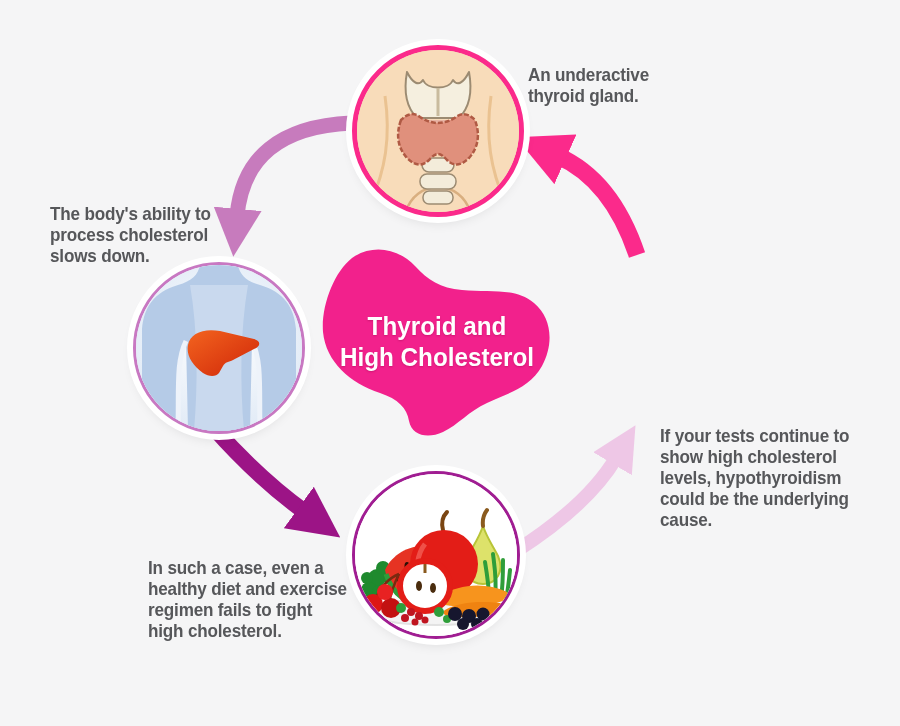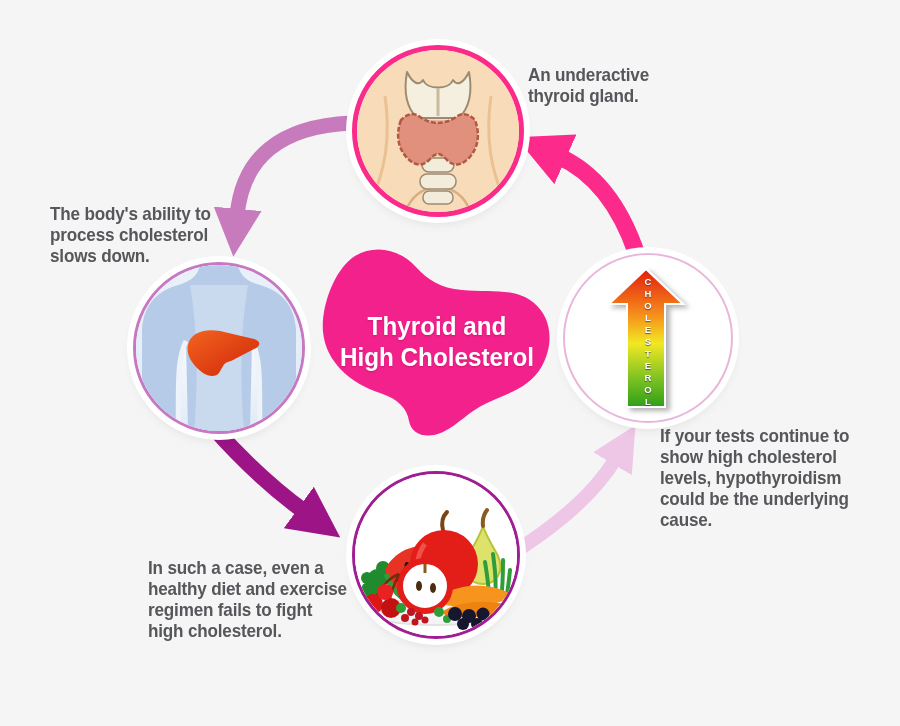--- a/index.html
+++ b/index.html
@@ -99,38 +99,20 @@
                C 123 124 126 96 116 76 L 114 166 L 52 166 L 50 76
                C 40 96 43 124 42 166 L 6 166 L 6 64 C 8 42 18 27 42 20 C 56 16 62 10 64 0 Z" fill="#b5cbe7"></path>
       <path d="M54 20 C 62 66 62 120 58 166 L 108 166 C 104 120 104 66 112 20 Z" fill="#c9d9ee"></path>
       <path d="M50 76 C 40 96 43 124 42 166" stroke="#eef3fa" stroke-width="5" fill="none"></path>
       <path d="M116 76 C 126 96 123 124 124 166" stroke="#eef3fa" stroke-width="5" fill="none"></path>
       <path d="M52 80 C 54 68 68 63 84 66 L 118 74 C 125 76 125 81 118 84 L 97 95
                C 93 97 89 97 87 101 L 83 108 C 80 112 73 112 67 108 C 56 100 50 90 52 80 Z" fill="url(#lvr)"></path>
     </svg>
   </div>
 
-  <div class="node node-cholesterol">
-    <svg viewBox="0 0 166 166">
-      <defs>
-        <linearGradient id="chg" x1="0" y1="0" x2="0" y2="1">
-          <stop offset="0" stop-color="#e41c0c"></stop>
-          <stop offset="0.32" stop-color="#f58a1d"></stop>
-          <stop offset="0.54" stop-color="#f2e821"></stop>
-          <stop offset="0.8" stop-color="#7ac122"></stop>
-          <stop offset="1" stop-color="#2f9e1a"></stop>
-        </linearGradient>
-        <filter id="chs" x="-20%" y="-20%" width="150%" height="150%">
-          <feDropShadow dx="4" dy="3" stdDeviation="2.5" flood-color="#000000" flood-opacity="0.3"></feDropShadow>
-        </filter>
-      </defs>
-      <path d="M62 152 L62 49 L44 49 L81 14 L118 49 L100 49 L100 152 Z" fill="url(#chg)" stroke="#ffffff" stroke-width="2" filter="url(#chs)"></path>
-    </svg>
-    <div class="chol-word">CHOLESTEROL</div>
-  </div>
 
   <div class="node node-diet">
     <svg viewBox="0 0 162 162">
       <rect width="162" height="162" fill="#ffffff"></rect>
       <ellipse cx="81" cy="138" rx="68" ry="13" fill="#f4f4f4" stroke="#e2e2e2" stroke-width="2"></ellipse>
       <g fill="#1f8a2e">
         <circle cx="22" cy="104" r="9"></circle>
           <circle cx="14" cy="116" r="8"></circle>
           <circle cx="28" cy="94" r="7"></circle>
         <circle cx="12" cy="104" r="6"></circle>

